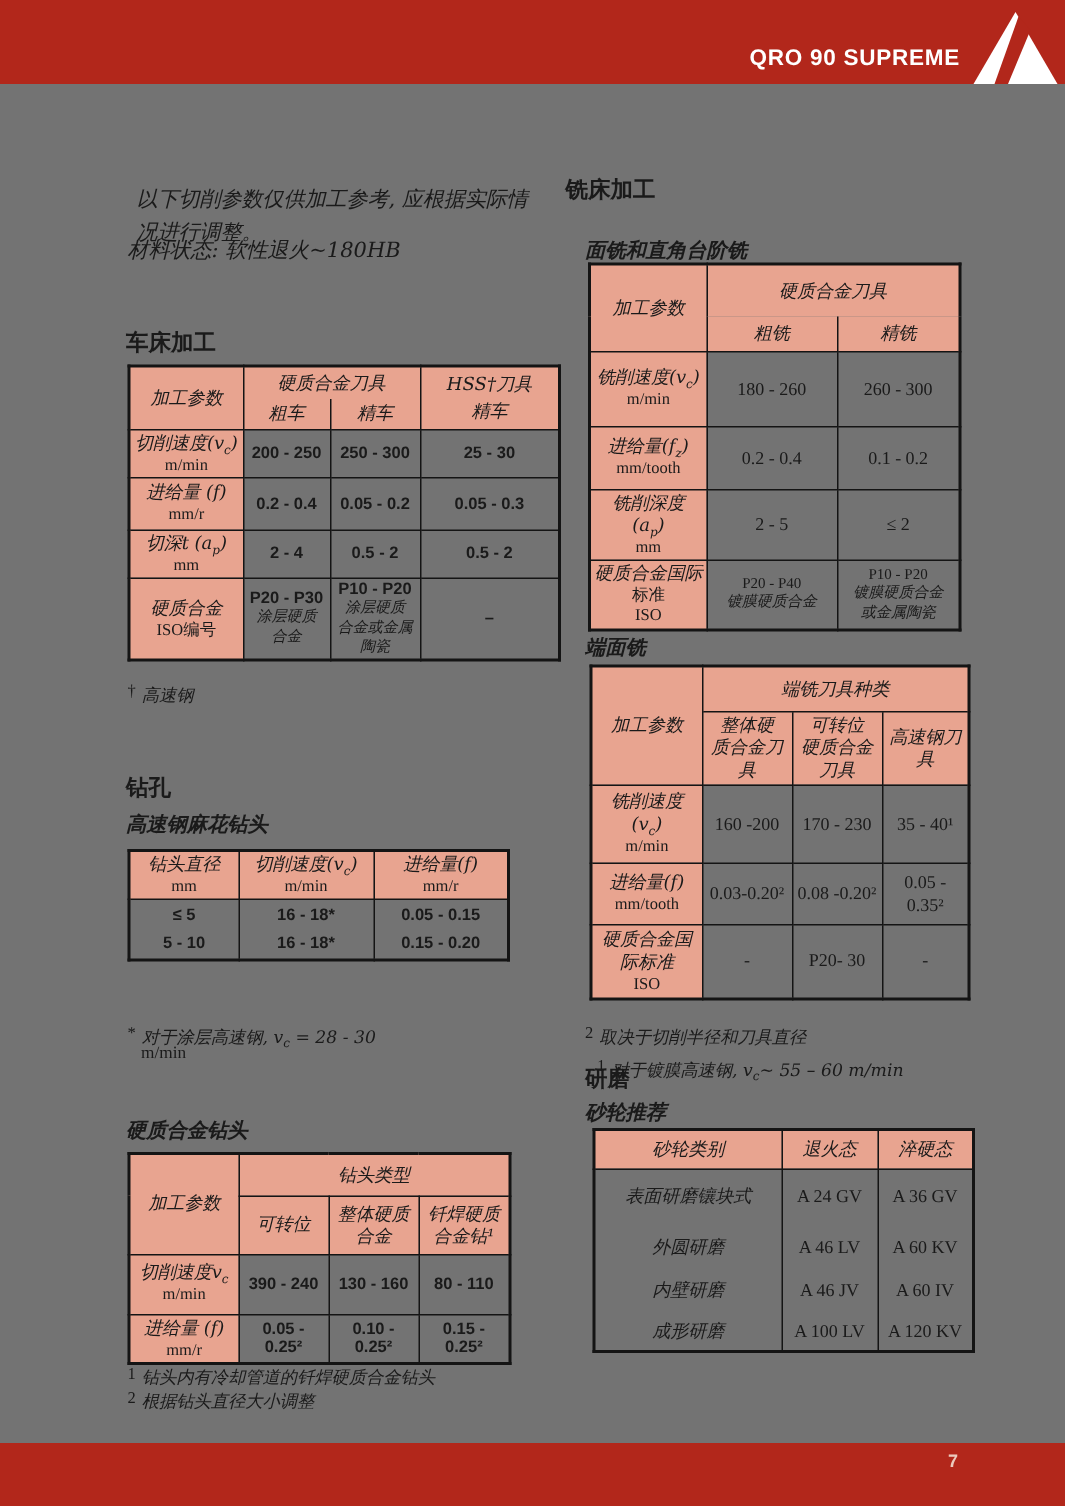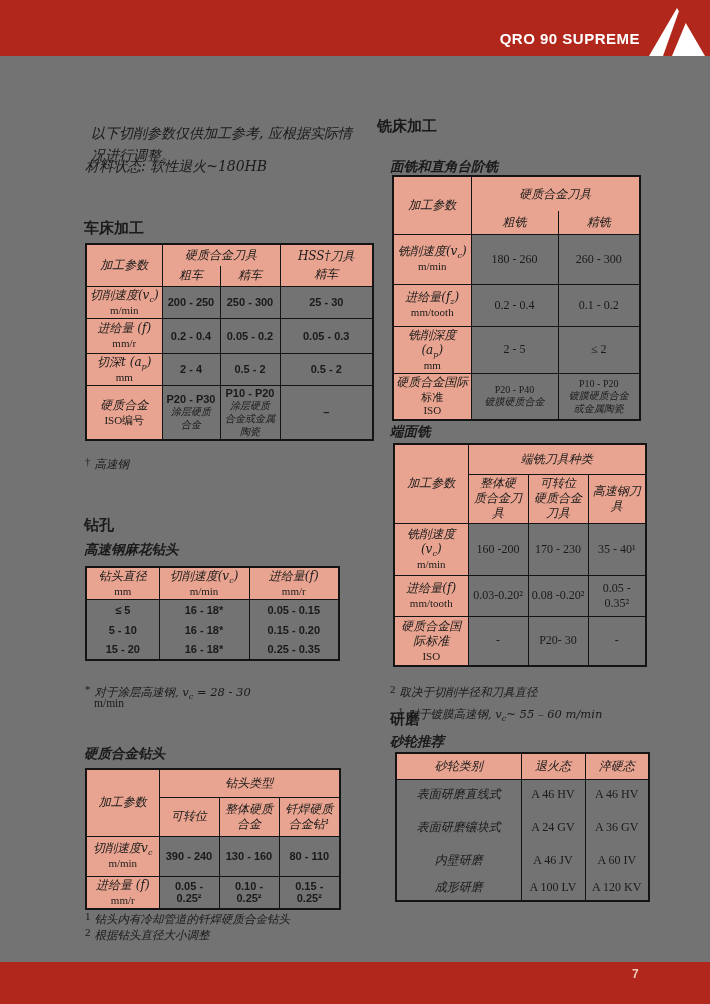--- a/index.html
+++ b/index.html
@@ -150,25 +150,20 @@
     <tr class="nohl" style="height:20px;">
       <td class="num">≤ 5</td>
       <td class="num">16 - 18*</td>
       <td class="num">0.05 - 0.15</td>
     </tr>
     <tr class="nohl" style="height:20px;">
       <td class="num">5 - 10</td>
       <td class="num">16 - 18*</td>
       <td class="num">0.15 - 0.20</td>
     </tr>
-    <tr class="nohl" style="height:20px;">
-      <td class="num">15 - 20</td>
-      <td class="num">16 - 18*</td>
-      <td class="num">0.25 - 0.35</td>
-    </tr>
   </tbody>
     </table>
 
   <p class="fn" style="left:85px;top:683px;"><span class="mk">*</span><span>对于涂层高速钢, v</span><sub>c</sub><span> = 28 - 30</span><span class="l2">m/min</span></p>
 
   <h3 class="sub" style="left:84px;top:745px;">硬质合金钻头</h3>
 
   <table class="tbl" style="left:85px;top:768px;width:254px;">
     <colgroup>
         <col style="width:73px">
@@ -313,30 +308,30 @@
         <col style="width:125px">
         <col style="width:64px">
         <col style="width:64px">
       </colgroup>
     <tbody>
         <tr style="height:26px;">
       <th class="pcell kai">砂轮类别</th>
       <th class="pcell kai">退火态</th>
       <th class="pcell kai">淬硬态</th>
     </tr>
-    <tr class="nohl" style="height:30px;">
-      <td class="kai">表面研磨直线式</td>
-      <td class="snum">A 46 HV</td>
-      <td class="snum">A 46 HV</td>
-    </tr>
     <tr class="nohl" style="height:37px;">
       <td class="kai">表面研磨镶块式</td>
       <td class="snum">A 24 GV</td>
       <td class="snum">A 36 GV</td>
     </tr>
+    <tr class="nohl" style="height:30px;">
+      <td class="kai">外圆研磨</td>
+      <td class="snum">A 46 LV</td>
+      <td class="snum">A 60 KV</td>
+    </tr>
     <tr class="nohl" style="height:28px;">
       <td class="kai">内壁研磨</td>
       <td class="snum">A 46 JV</td>
       <td class="snum">A 60 IV</td>
     </tr>
     <tr class="nohl" style="height:27px;">
       <td class="kai">成形研磨</td>
       <td class="snum">A 100 LV</td>
       <td class="snum">A 120 KV</td>
     </tr>

